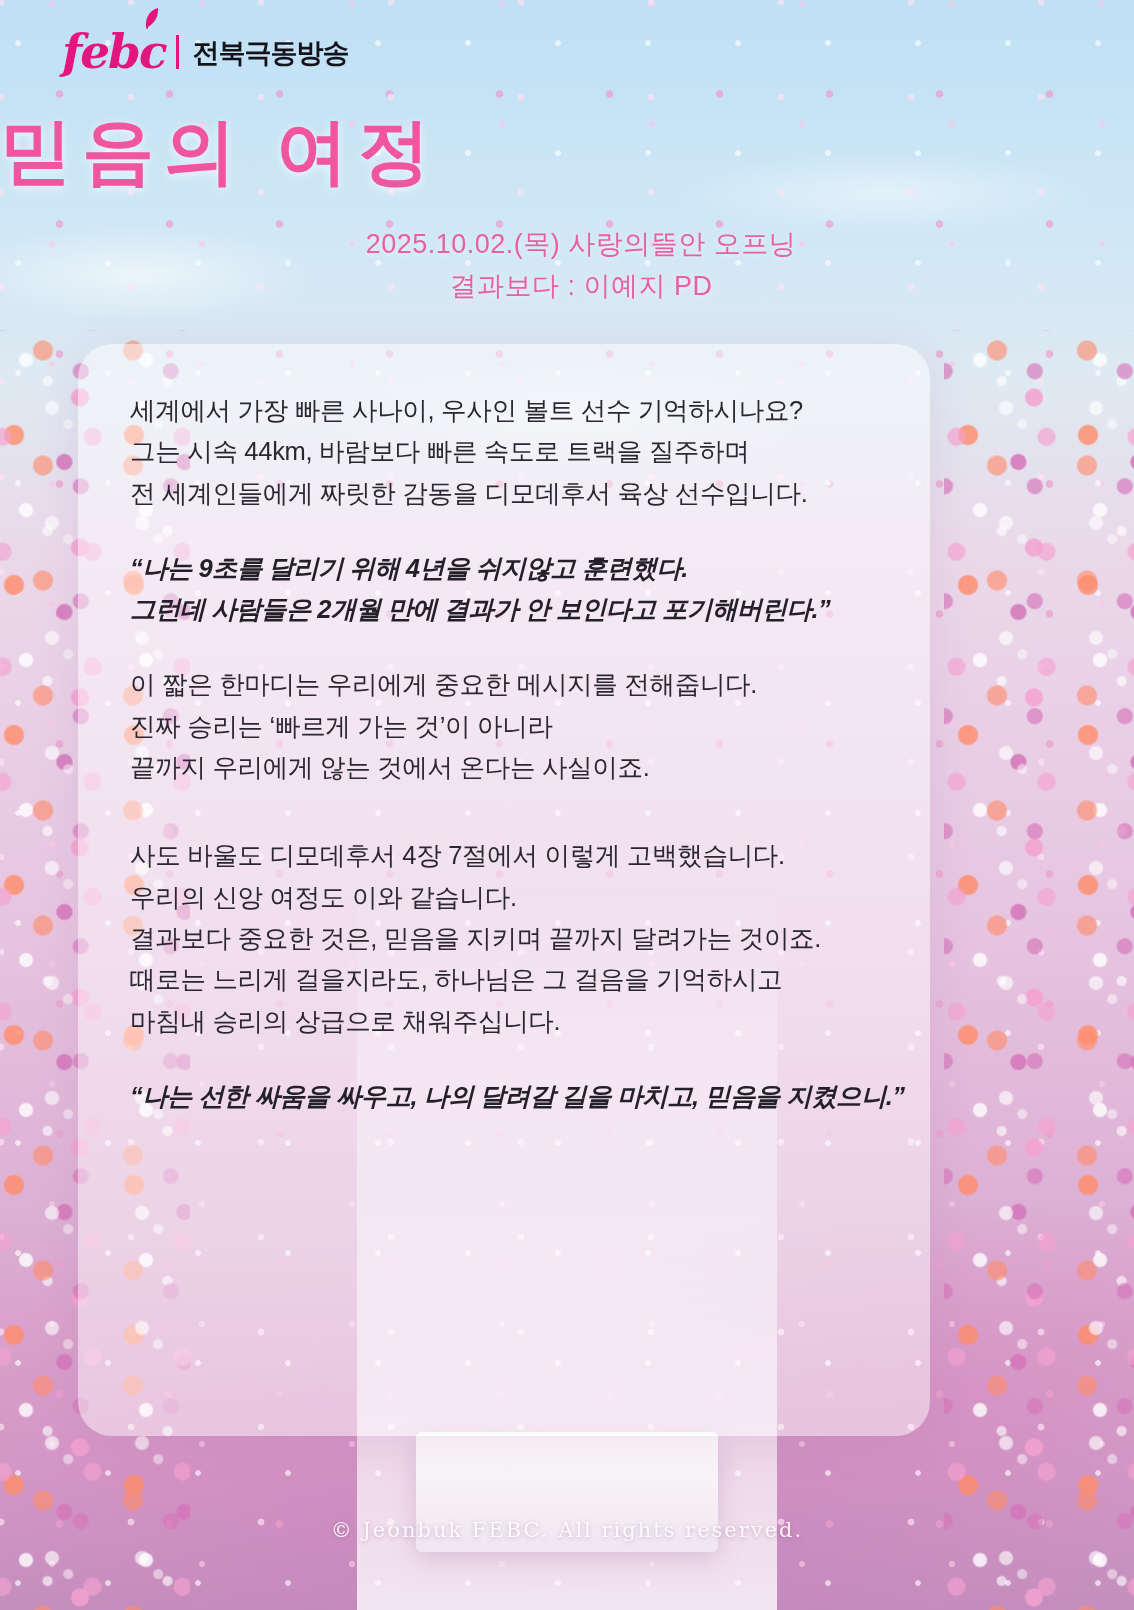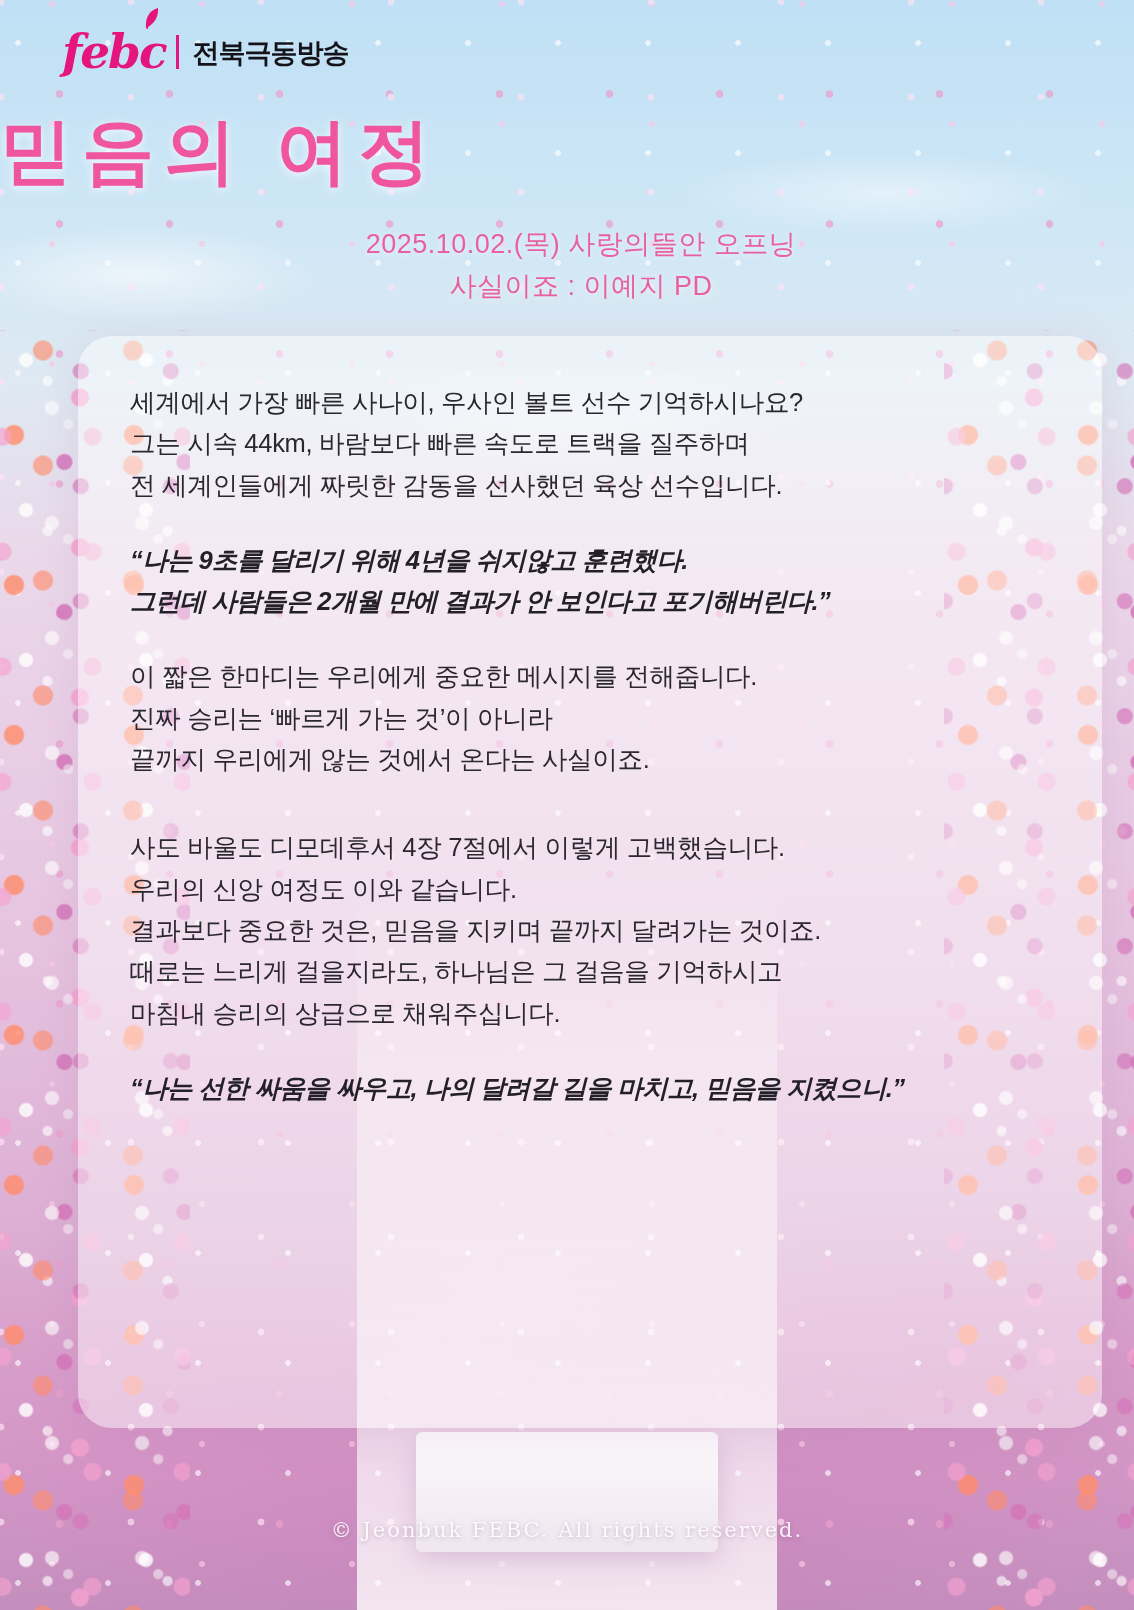--- a/index.html
+++ b/index.html
@@ -179,22 +179,22 @@
     font-size: 27px;
     line-height: 1.55;
     text-shadow: 0 1px 6px rgba(255,255,255,0.6);
   }
   .subtitle div { letter-spacing: 0.5px; padding-left: 28px; }
 
   
   .card {
     position: absolute;
     left: 78px;
-    top: 336px;
-    width: 1024px;
+    top: 344px;
+    width: 852px;
     height: 1092px;
     background: rgba(255,255,255,0.46);
     border-radius: 34px;
     box-shadow: 0 6px 40px rgba(170,120,170,0.18);
     padding: 46px 76px 40px 52px;
   }
   .card-inner {
     color: #2a2730;
     font-size: 25.5px;
     line-height: 1.62;
@@ -245,30 +245,30 @@
       <span>febc</span>
     </div>
     <div class="logo-divider"></div>
     <div class="logo-kor">전북극동방송</div>
   </div>
 
   <div class="title">믿음의 여정</div>
 
   <div class="subtitle">
     <div>2025.10.02.(목) 사랑의뜰안 오프닝</div>
-    <div>사실이죠 : 이예지 PD</div>
+    <div>결과보다 : 이예지 PD</div>
   </div>
 
   <div class="card">
     <div class="card-inner">
 
       <div class="para">
         <div>세계에서 가장 빠른 사나이, 우사인 볼트 선수 기억하시나요?</div>
         <div>그는 시속 44km, 바람보다 빠른 속도로 트랙을 질주하며</div>
-        <div>전 세계인들에게 짜릿한 감동을 선사했던 육상 선수입니다.</div>
+        <div>전 세계인들에게 짜릿한 감동을 디모데후서 육상 선수입니다.</div>
       </div>
 
 
       <div class="para quote">
         <div>“나는 9초를 달리기 위해 4년을 쉬지않고 훈련했다.</div>
         <div>그런데 사람들은 2개월 만에 결과가 안 보인다고 포기해버린다.”</div>
       </div>
 
       <div class="para">
         <div>이 짧은 한마디는 우리에게 중요한 메시지를 전해줍니다.</div>

